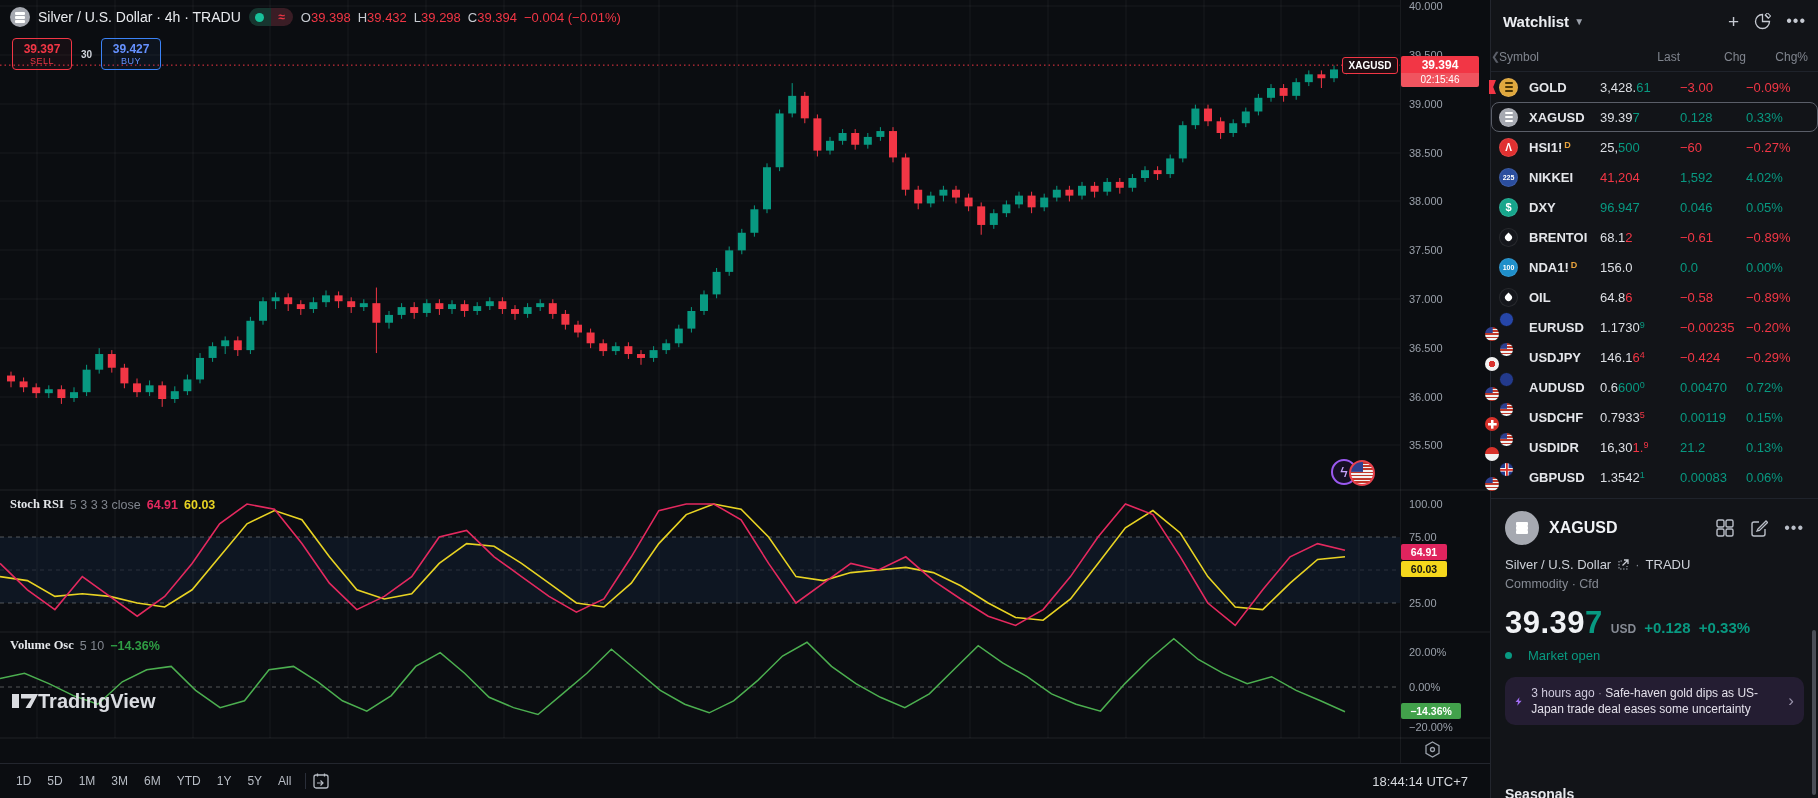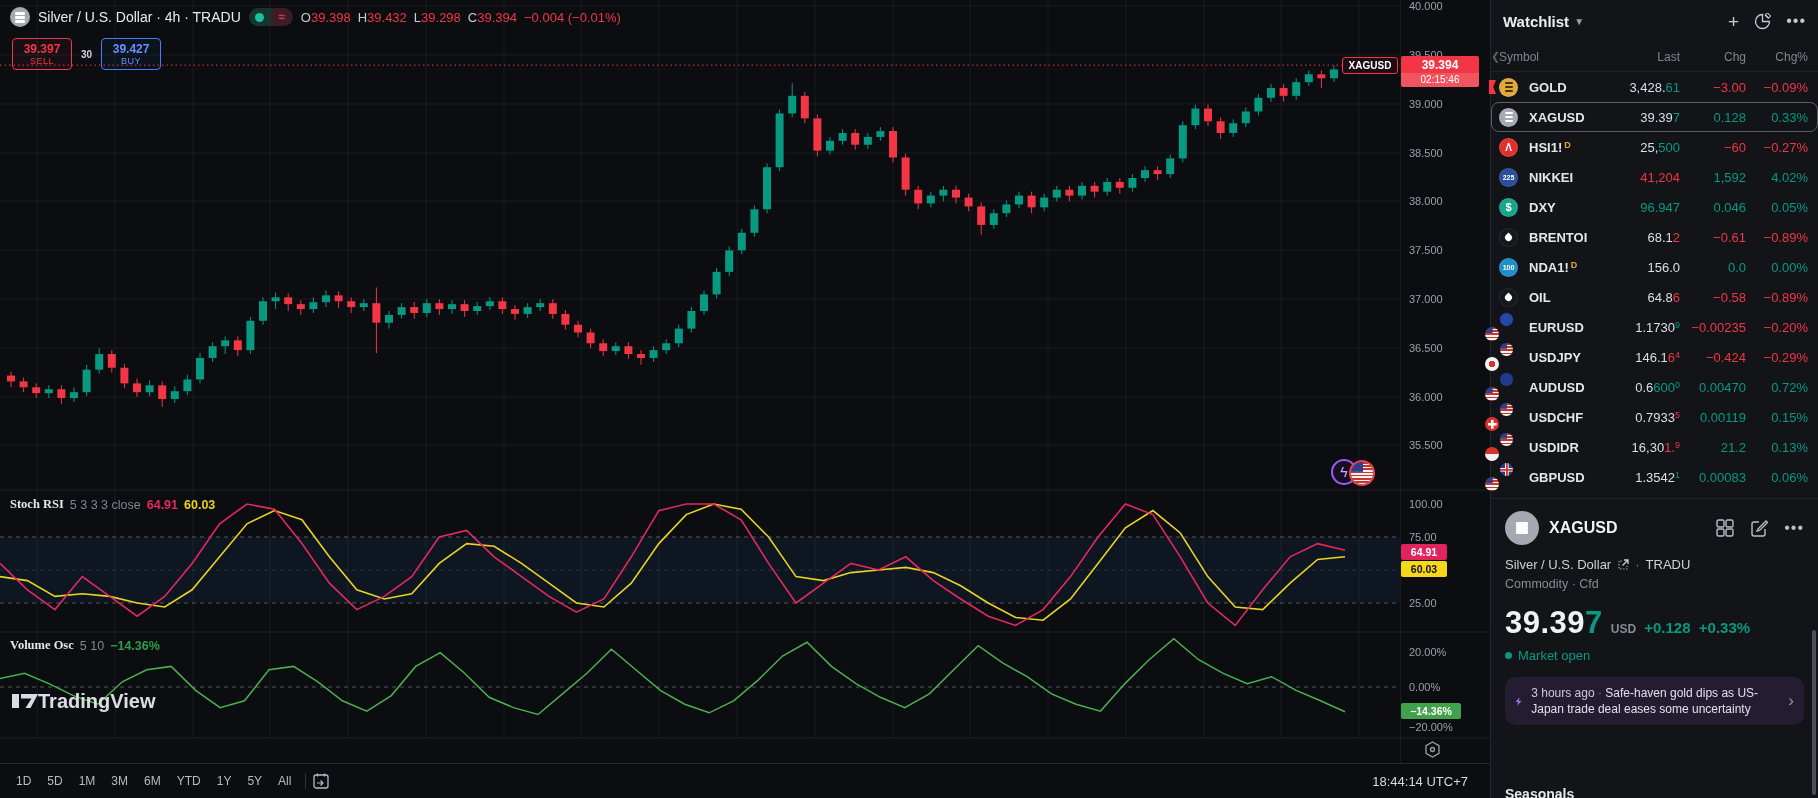--- a/index.html
+++ b/index.html
@@ -79,21 +79,21 @@
   .wl-cols, .wl-row { display:grid; grid-template-columns:8px 30px 1fr 80px 66px 62px; align-items:center; padding-right:10px; }
   .wl-cols { height:30px; color:#80858e; font-size:12px; border-bottom:1px solid #1f232b; }
   .wl-cols .c-sym { grid-column:2/4; display:flex; gap:4px; }
   .col-r { text-align:right; }
   .hide-arrow{ color:#5a5e68; font-size:11px; grid-column:1; }
 
   .wl-row { height:30px; font-size:13px; cursor:pointer; position:relative; }
   .wl-row.sel { outline:1px solid #5a5e68; outline-offset:-1px; border-radius:8px; }
   .wl-row .sym { color:#e4e6ea; font-weight:bold; display:flex; align-items:baseline; gap:2px; }
   .badge-d { color:#e8a33d; font-size:9px; position:relative; top:-4px; font-weight:bold; }
-  .cell { text-align:right; }
+  .cell { text-align:left; }
   .g { color:#089981; } .r { color:#f23645; } .w { color:#dcdfe4; }
   .sup { font-size:9px; position:relative; top:-4px; }
   .flag-mark { width:7px; height:14px; background:#f23645; clip-path:polygon(0 0,100% 0,60% 50%,100% 100%,0 100%); margin-left:-2px; }
 
   .ic-circle { width:19px; height:19px; border-radius:50%; display:flex; align-items:center; justify-content:center;
     font-weight:bold; border:1px solid rgba(255,255,255,0.08); }
   .droplet { width:7px; height:7px; background:#fff; border-radius:0 50% 50% 50%; transform:rotate(45deg); }
   .pair { position:relative; width:22px; height:20px; }
   .pair .pf { position:absolute; width:14px; height:14px; border-radius:50%; }
   .pair .back { right:0; top:0; }
@@ -115,21 +115,21 @@
   .d-icons { margin-left:auto; display:flex; gap:16px; color:#b9bec7; align-items:center; }
   .d-icons span{ cursor:pointer; }
   .d-sub1 { margin-top:12px; font-size:13px; color:#cdd1d8; display:flex; align-items:center; gap:6px; }
   .d-sub1 .sep { color:#80858e; }
   .d-sub2 { margin-top:5px; font-size:12.5px; color:#868b94; }
   .d-price-row { margin-top:14px; display:flex; align-items:baseline; gap:8px; }
   .d-price { font-size:31px; font-weight:bold; color:#f0f2f5; letter-spacing:.5px; }
   .d-price .last-dig { color:#089981; }
   .d-usd { font-size:12px; color:#868b94; font-weight:bold; }
   .d-chg { font-size:15px; font-weight:bold; color:#089981; }
-  .market-open { margin-top:7px; display:flex; align-items:center; gap:6px; font-size:13px; color:#089981; }
+  .market-open { margin-top:7px; display:flex; align-items:center; gap:16px; font-size:13px; color:#089981; }
   .mo-dot { width:7px; height:7px; border-radius:50%; background:#089981; }
   .news-pill { margin-top:14px; background:#241d32; border-radius:10px; padding:8px 10px; display:flex; align-items:center; gap:9px; cursor:pointer; }
   .news-text { font-size:12px; color:#e3e0ea; line-height:1.35; }
   .news-text .ago { color:#cfc9dd; }
   .news-text .dot { color:#8b8598; }
   .news-chev { color:#9a93ab; font-size:17px; }
   .seasonals { position:absolute; left:0; right:0; bottom:-70px; height:64px; }
   .seasonals-label { position:absolute; left:14px; top:0; font-size:14px; font-weight:bold; color:#e6e8ec; }
   .panel-scrollbar { position:absolute; right:2px; top:630px; width:4px; height:165px; background:#4b4e57; border-radius:2px; }
 </style>

